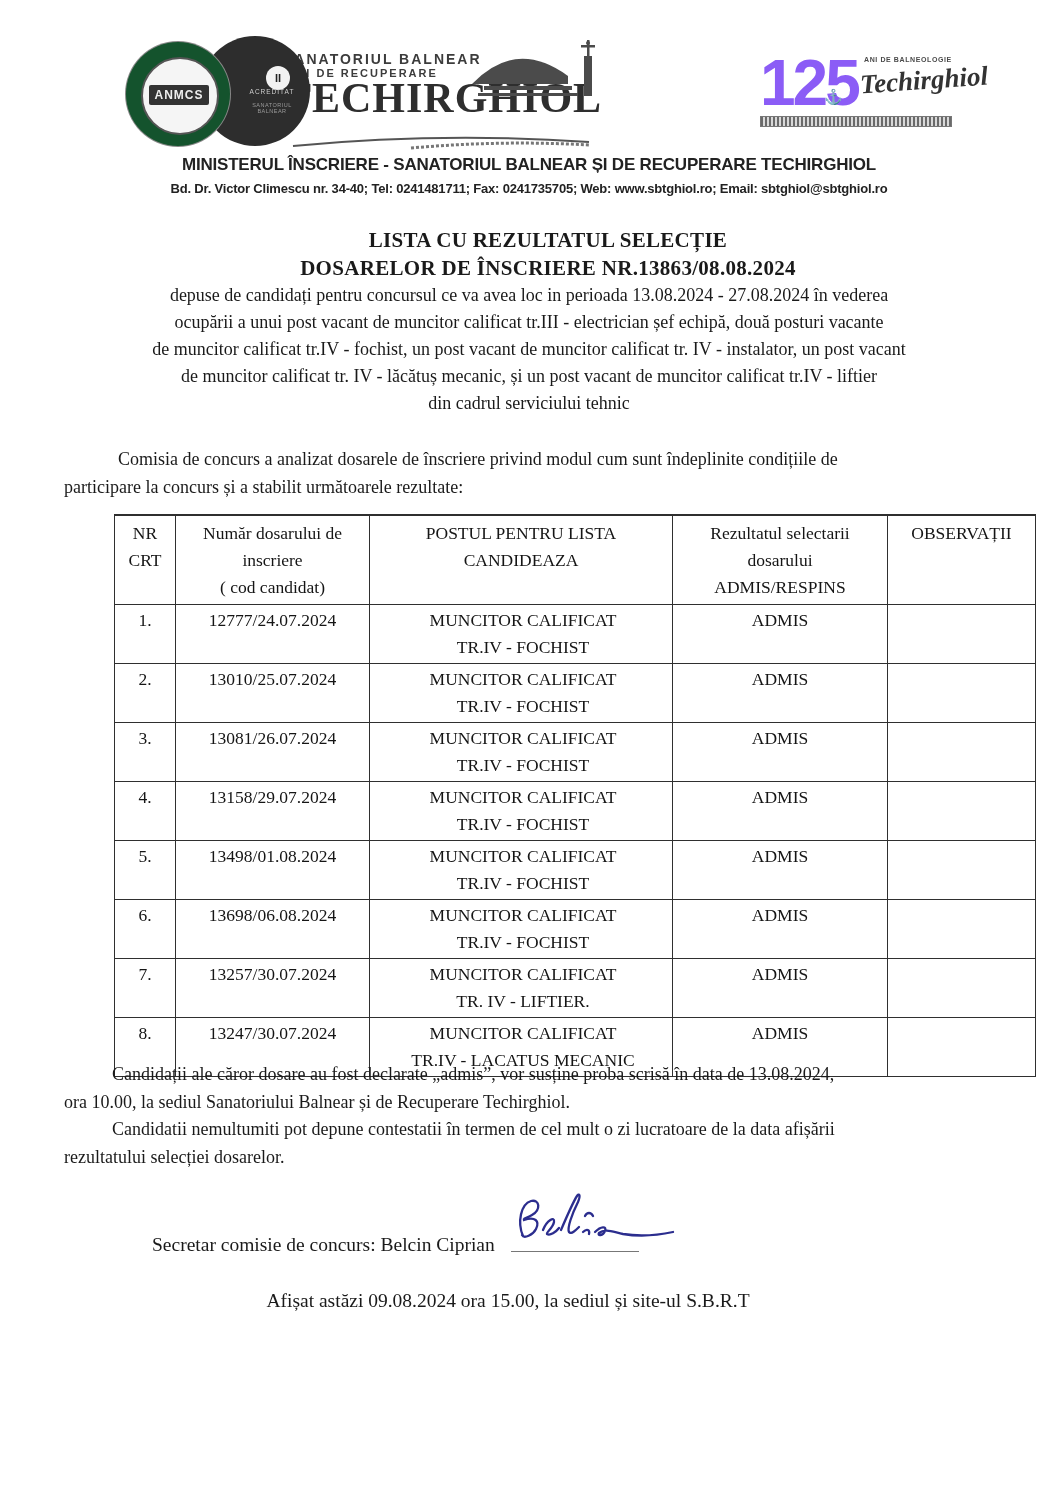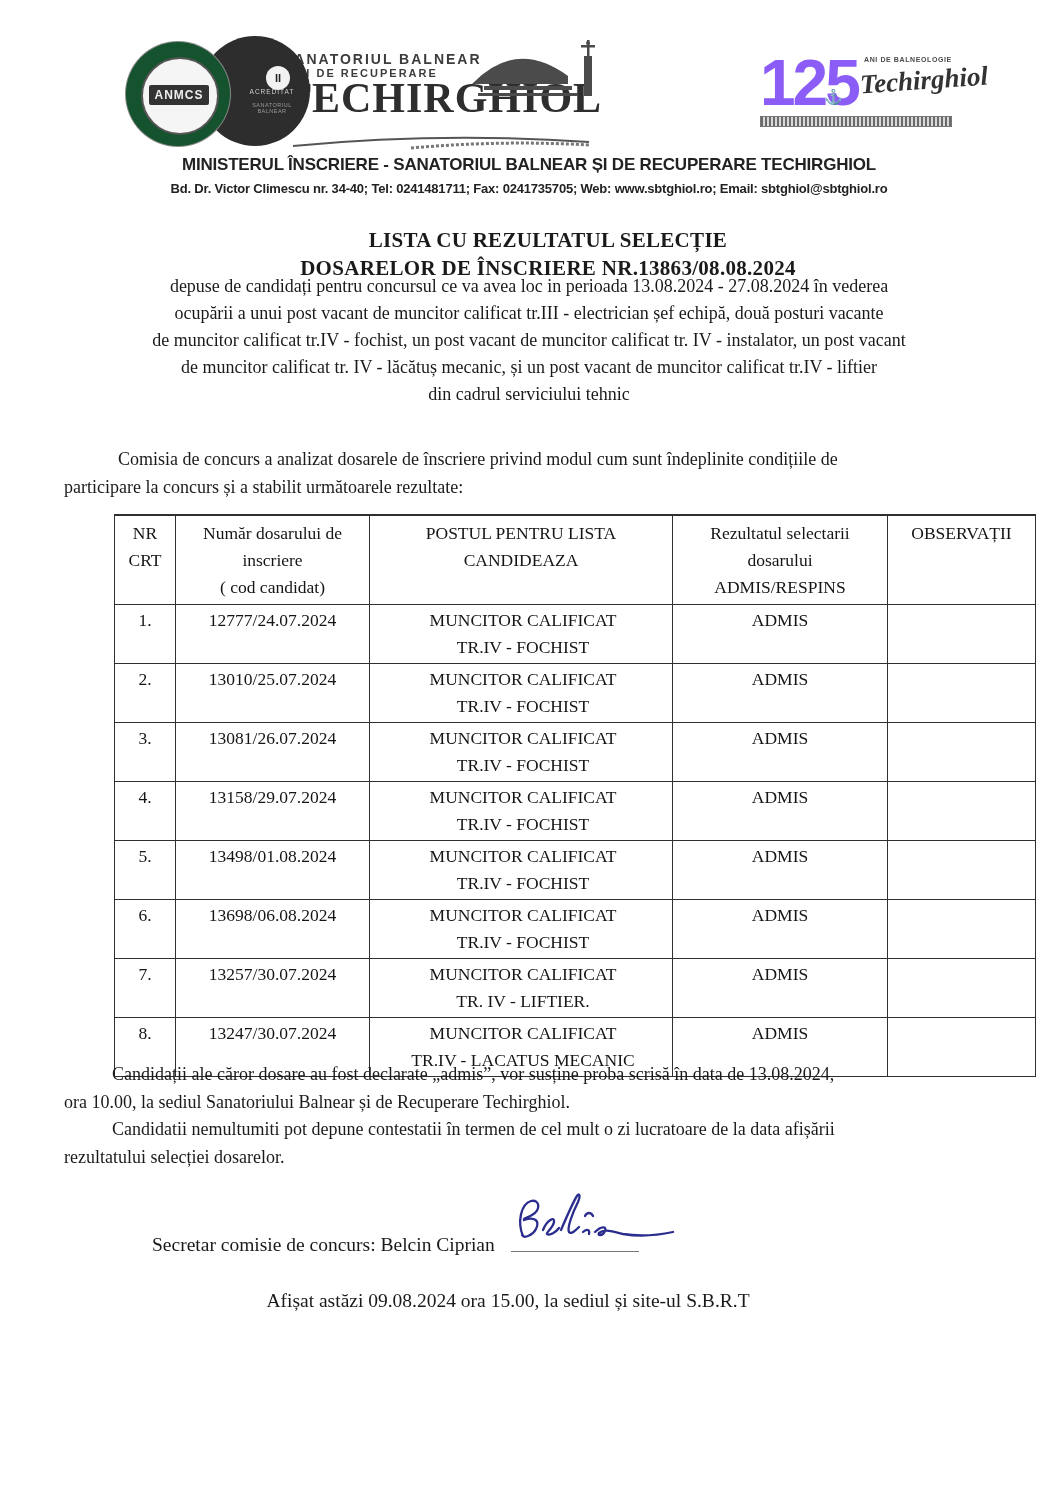--- a/index.html
+++ b/index.html
@@ -102,21 +102,21 @@
   
   .title1{
     position:absolute;top:228px;left:0;width:100%;text-align:center;
     font-weight:bold;font-size:21px;letter-spacing:.3px;transform:translateX(19px);
   }
   .title2{
     position:absolute;top:256px;left:0;width:100%;text-align:center;
     font-weight:bold;font-size:21px;letter-spacing:.3px;transform:translateX(19px);
   }
   .intro{
-    position:absolute;top:273px;left:54px;width:950px;
+    position:absolute;top:282px;left:54px;width:950px;
     text-align:center;font-size:18px;line-height:27px;white-space:pre-line;
   }
   .para{
     font-size:18px;line-height:27.5px;white-space:pre-line;margin:0;
   }
   .para-comisia{
     position:absolute;top:446px;left:64px;width:934px;text-indent:54px;
   }
   .after-table{position:absolute;top:1061px;left:64px;width:934px;}
   .after-table p{text-indent:48px;}

